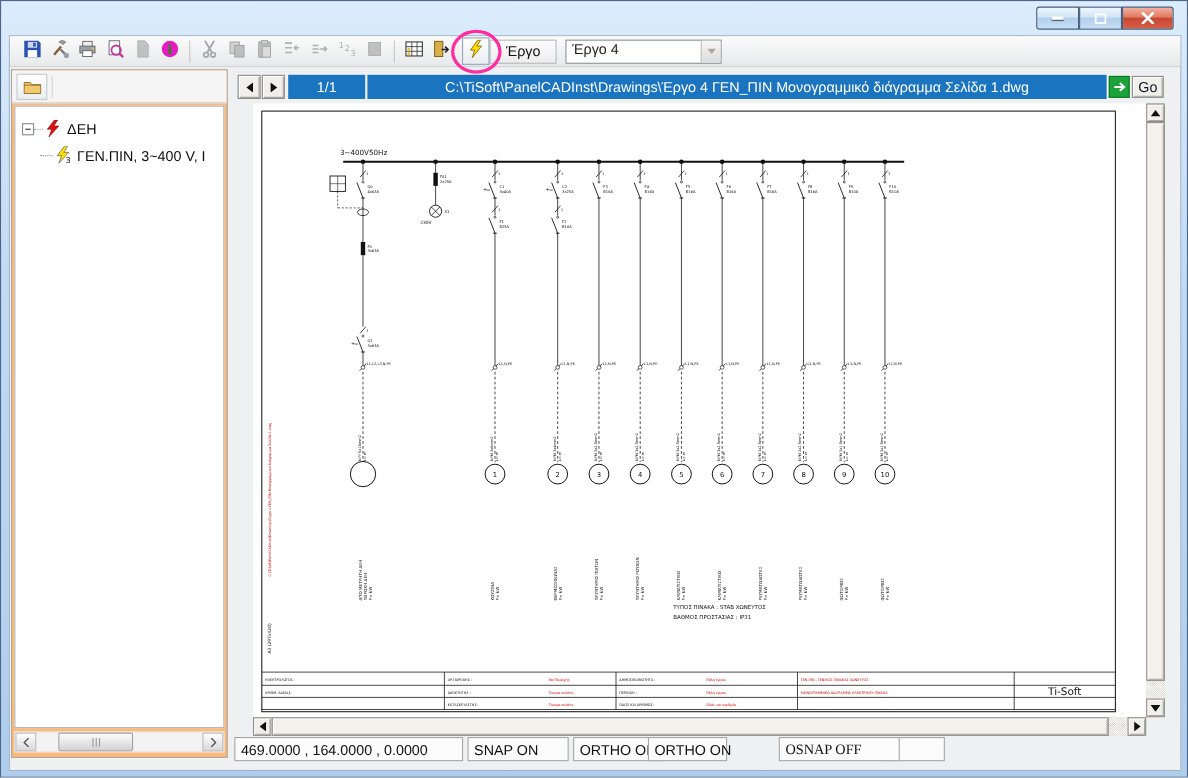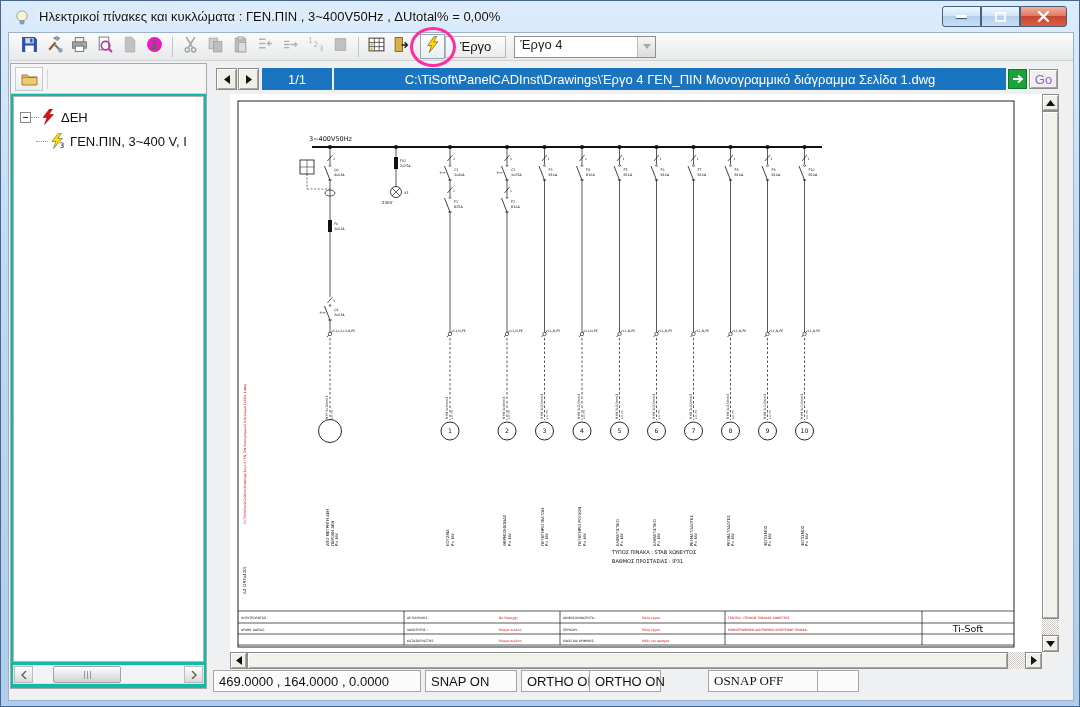--- a/index.html
+++ b/index.html
@@ -20,21 +20,21 @@
 .tb-btn{width:25px;height:25px;display:flex;align-items:center;justify-content:center;border:1px solid transparent;position:relative;flex:0 0 auto}
 .tb-btn.raised{border:1px solid #93a6ba;background:linear-gradient(#ffffff,#e8edf2);margin-left:6px}
 .tb-btn.disabled{opacity:.85}
 .tb-sep{width:1px;height:20px;background:#c4c6c8;margin:0 5px;flex:0 0 auto}
 .halo{position:absolute;left:-11px;top:-8px;width:46px;height:40px;border:3px solid #ff2da0;border-radius:50%;pointer-events:none;z-index:40}
 .proj-btn{height:22px;padding:0 14px;font-size:13px;display:flex;align-items:center;border:1px solid #b5b9bd;
   background:linear-gradient(#fdfdfd,#ececec);color:#111}
 .combo{width:142px;height:22px;border:1px solid #8a9097;background:#fff;display:flex;margin-left:8px}
 .combo-text{flex:1;font-size:13px;padding:0 5px;color:#222;white-space:nowrap;overflow:hidden}
 .combo-btn{width:18px;background:linear-gradient(#f6f6f6,#dcdcdc);border-left:1px solid #b8b8b8;display:flex;align-items:center;justify-content:center}
-.sidebar{position:absolute;left:1px;top:30px;width:197px;height:626px;background:#14b8a6;border:1px solid #a8a8a8}
+.sidebar{position:absolute;left:1px;top:30px;width:197px;height:626px;background:#fdba74;border:1px solid #a8a8a8}
 .sb-toolbar{position:absolute;top:0;left:0;right:0;height:30px;background:#f5f5f5;border-bottom:1px solid #cfcfcf;display:flex;align-items:center}
 .folder-btn{width:28px;height:24px;margin-left:4px;border:1px solid #c2cad2;background:linear-gradient(#ffffff,#e9edf1);
   display:flex;align-items:center;justify-content:center}
 .sb-vsep{width:1px;height:20px;background:#d4d4d4;margin-left:4px}
 .tree{position:absolute;left:2px;top:32px;right:2px;bottom:26px;background:#fff;border:1px solid #b2b2b2;overflow:hidden;padding-top:8px}
 .tree-row{display:flex;align-items:center;height:24px;font-size:13px;white-space:nowrap;color:#111}
 .expander{width:11px;height:11px;border:1px solid #8a8a8a;background:#fff;display:flex;align-items:center;justify-content:center;margin-left:6px;flex:0 0 auto}
 .expander i{display:block;width:5px;height:1px;background:#333}
 .dotline{width:8px;height:1px;border-top:1px dotted #9a9a9a;flex:0 0 auto}
 .bolt{width:15px;height:16px;flex:0 0 auto;margin-left:2px}
@@ -46,48 +46,39 @@
 .sb-thumb i{display:block;width:1px;height:8px;background:#9a9a9a}
 .navbtn{position:absolute;top:35px;width:21px;height:22px}
 .cbtn{background:#f1efe9;border:1px solid #8c8c8c;box-shadow:inset 1px 1px 0 #ffffff,inset -1px -1px 0 #a9a7a0;
   display:flex;align-items:center;justify-content:center}
 .page-ind{position:absolute;left:253px;top:35px;width:70px;height:22px;background:#1b74c0;color:#fff;font-size:13px;
   display:flex;align-items:center;justify-content:center}
 .path-bar{position:absolute;left:325px;top:35px;width:672px;height:22px;background:#1b74c0;color:#fff;font-size:13px;
   display:flex;align-items:center;justify-content:center;white-space:nowrap;overflow:hidden}
 .go-arrow{position:absolute;left:999px;top:36px;width:19px;height:20px;background:#1da23b;border:1px solid #0d7a24;
   display:flex;align-items:center;justify-content:center}
-.go-btn{position:absolute;left:1020px;top:36px;width:29px;height:20px;font-size:13px;color:#8b5cf6}
+.go-btn{position:absolute;left:1020px;top:36px;width:29px;height:20px;font-size:13px;color:#0f172a}
 .viewport{position:absolute;left:221px;top:61px;width:812px;height:558px;background:#fff}
 .viewport svg{display:block;width:100%;height:100%;font-family:"DejaVu Sans",sans-serif}
 .vscroll{position:absolute;left:1033px;top:61px;width:17px;height:558px}
 .hscroll{position:absolute;left:221px;top:619px;width:812px;height:17px}
 .checker{background-color:#fff;background-image:
  linear-gradient(45deg,#cfcac1 25%,transparent 25%,transparent 75%,#cfcac1 75%),
  linear-gradient(45deg,#cfcac1 25%,transparent 25%,transparent 75%,#cfcac1 75%);
  background-size:2px 2px;background-position:0 0,1px 1px}
 .scroll-abs{position:absolute}
 .thumb-classic{background:#f3f1ec;border:1px solid #8c8c8c;box-shadow:inset 1px 1px 0 #ffffff,inset -1px -1px 0 #a9a7a0}
 .st{position:absolute;top:637px;height:22px;border:1px solid #a6a6a6;background:#fbfbfb;font-size:13px;display:flex;align-items:center;padding-left:5px;color:#111;white-space:nowrap}
 .glyph-min{width:11px;height:3px;background:#fff;box-shadow:0 1px 1px #33506b}
 </style>
 </head>
 <body>
 
 <div class="window">
 
-  <div class="titlebar">
-    <span class="app-icon">
-      <svg viewBox="0 0 18 18">
-          <circle cx="9" cy="8" r="5.2" fill="#f7f3d0" stroke="#9aa4ae" stroke-width="1"></circle>
-      <rect x="7" y="12.6" width="4" height="3.4" rx="1" fill="#8fa6bd" stroke="#5d7690" stroke-width="0.6"></rect>
-        </svg>
-    </span>
-    <span class="title-text">Ηλεκτρικοί πίνακες και κυκλώματα : ΓΕΝ.ΠΙΝ , 3~400V50Hz , ΔUtotal% = 0,00%</span>
-  </div>
 
   <div class="win-controls">
     <div class="wc min">
         <span class="glyph-min"></span>
       </div>
     <div class="wc">
       <svg width="11" height="10" viewBox="0 0 11 10">
           <rect x="1" y="1" width="9" height="8" fill="none" stroke="#fff" stroke-width="1.6"></rect>
         </svg>
     </div>

